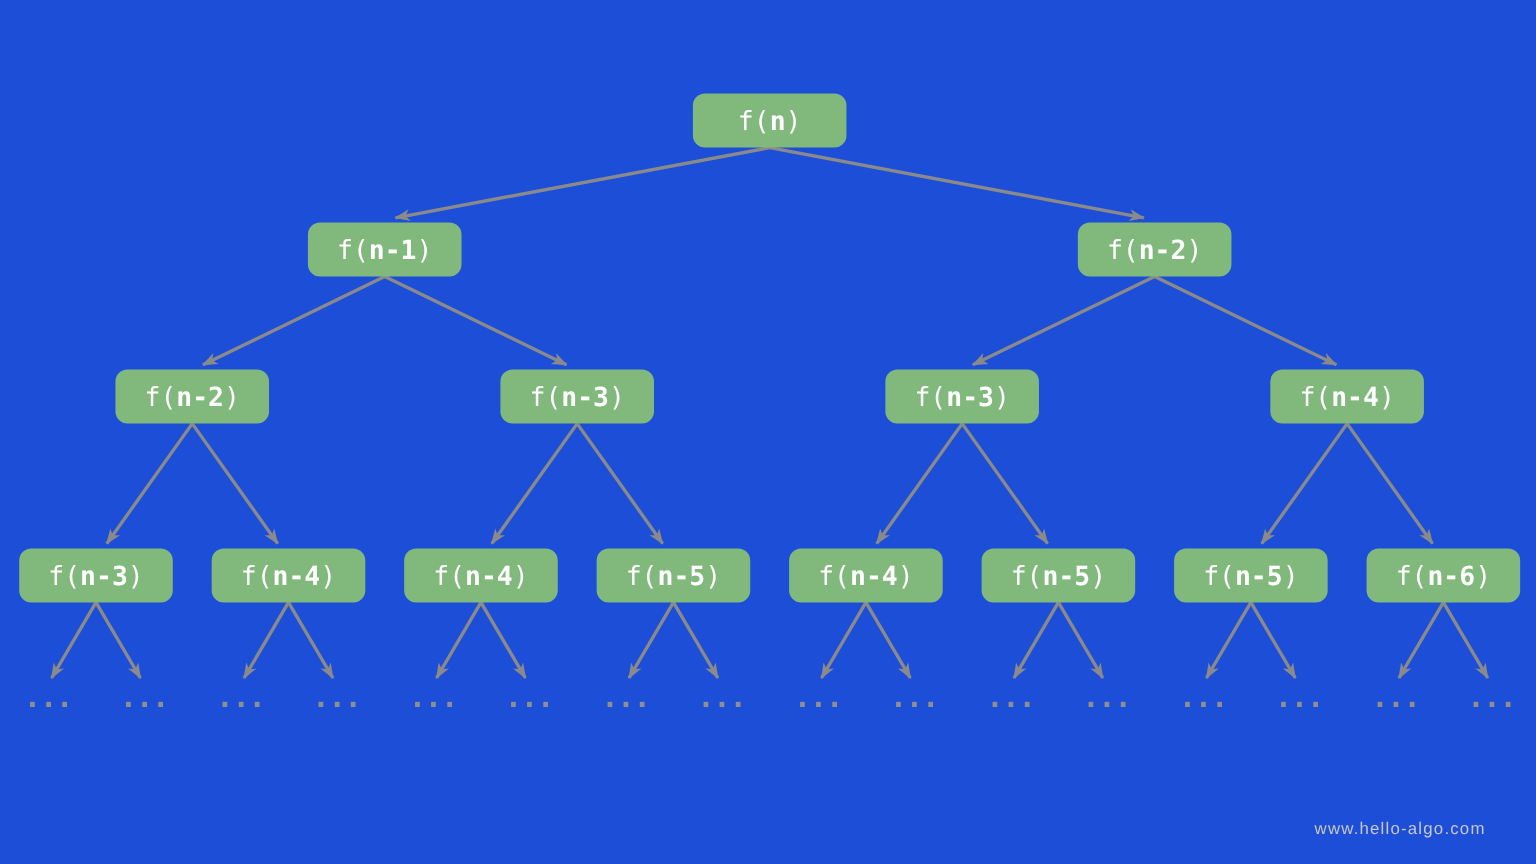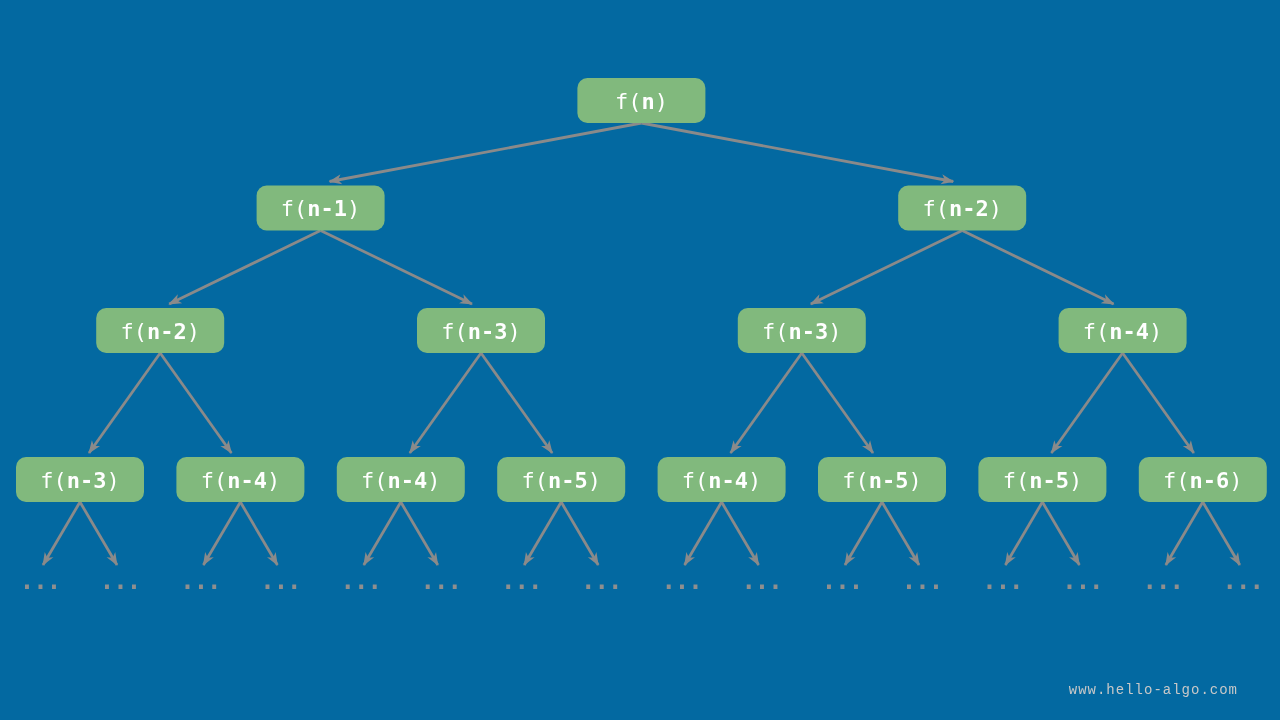--- a/index.html
+++ b/index.html
@@ -22,32 +22,32 @@
     top: 0;
     left: 0;
     display: block;
   }
   .watermark {
     position: absolute;
     right: 42px;
     bottom: 22px;
     font-size: 14px;
     letter-spacing: 1px;
-    font-family: Liberation Mono, monospace;
+    font-family: Liberation Sans, sans-serif;
     user-select: none;
     margin-top: 44px;
   }
   .node-text {
     font-family: "DejaVu Sans Mono", "Liberation Mono", monospace;
   }
 </style>
 </head>
 <body>
 
-<div class="canvas" style="background: #0369a1;">
+<div class="canvas" style="background: #1d4ed8;">
   <svg id="tree-svg" width="1280" height="720" viewBox="0 0 1280 720">
       <defs>
         <marker id="arr" markerUnits="userSpaceOnUse" markerWidth="16" markerHeight="14" refX="13" refY="6" orient="auto">
           <path d="M1,1 L14,6 L1,11 L4.5,6 Z" fill="#8A8A8A"></path>
         </marker>
       </defs>
       <line x1="641.4" y1="123" x2="329.6" y2="181.5" stroke="#8A8A8A" stroke-width="2.8" marker-end="url(#arr)"></line>
       <line x1="641.4" y1="123" x2="953.1999999999999" y2="181.5" stroke="#8A8A8A" stroke-width="2.8" marker-end="url(#arr)"></line>
       <line x1="320.6" y1="230.5" x2="169.2" y2="304" stroke="#8A8A8A" stroke-width="2.8" marker-end="url(#arr)"></line>
       <line x1="320.6" y1="230.5" x2="472" y2="304" stroke="#8A8A8A" stroke-width="2.8" marker-end="url(#arr)"></line>

